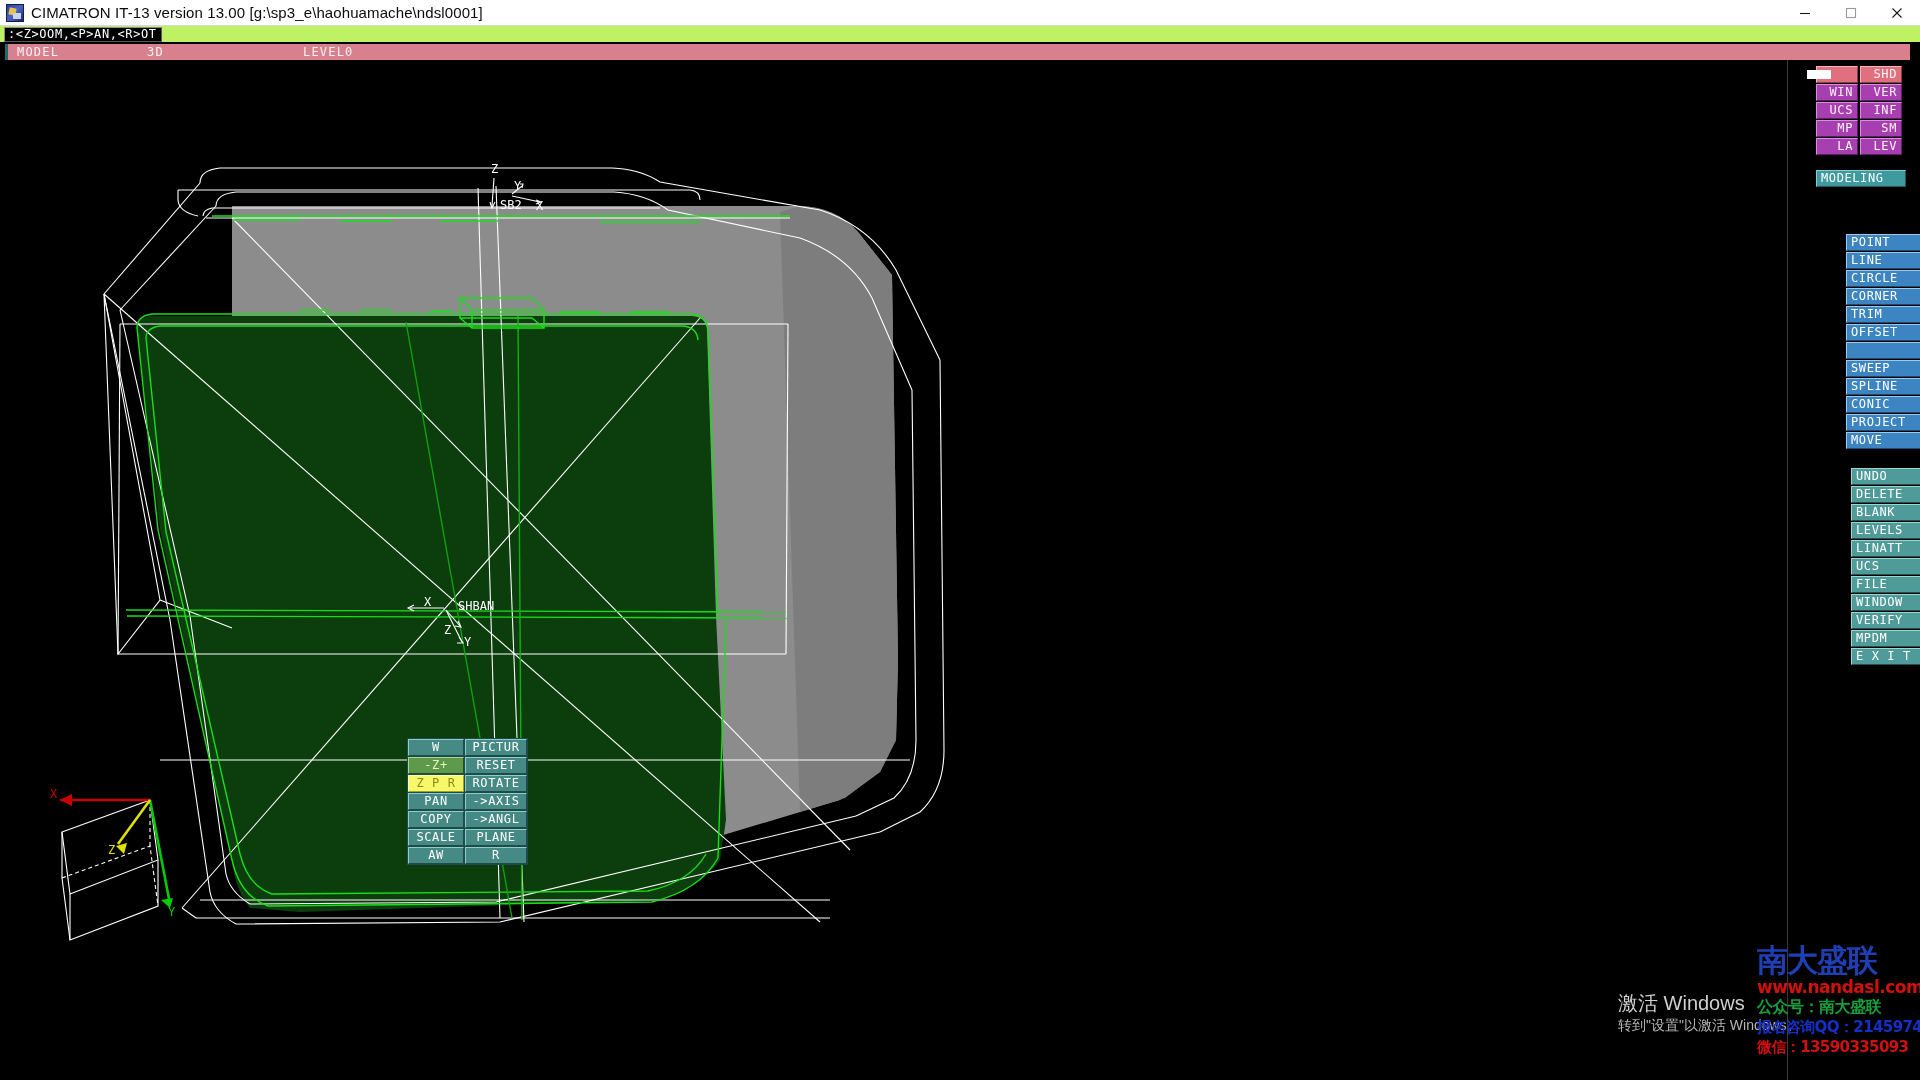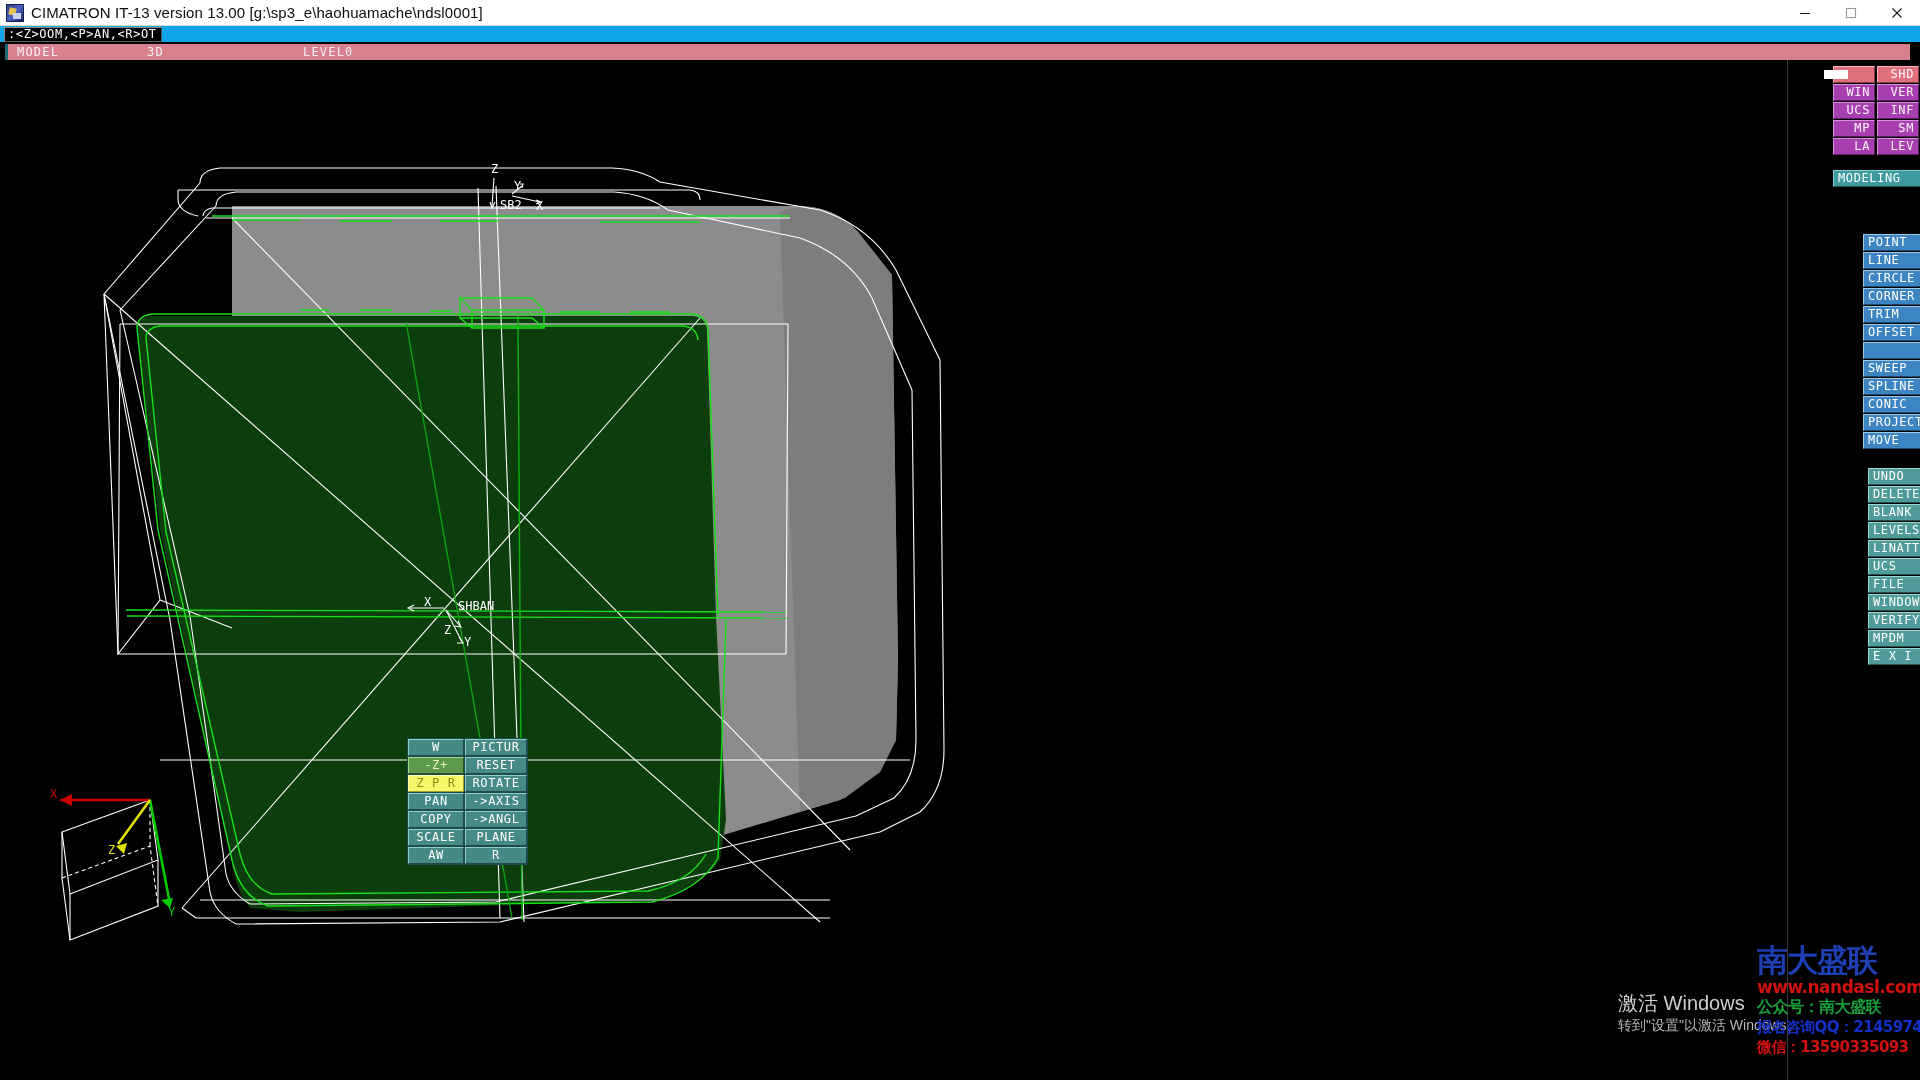--- a/index.html
+++ b/index.html
@@ -39,21 +39,21 @@
   #titlebar .tb-spacer { flex: 1 1 auto; }
   .winbtn {
     width: 46px; height: 25px; display: flex; align-items: center; justify-content: center;
     color: #1a1a1a; font-size: 13px; line-height: 1; user-select:none;
   }
   .winbtn svg { display:block; }
 
   
   #promptrow {
     position: absolute; left: 0; top: 26px; width: 1920px; height: 16px;
-    background: #0ea5e9;
+    background: #bef264;
   }
   #promptbox {
     position: absolute; left: 4px; top: 1px; height: 15px;
     padding: 0 4px 0 3px;
     background: #000;
     border: 1px solid #8e8e8e;
     border-right-color:#5a5a5a; border-bottom-color:#5a5a5a;
     color: #ffffff;
     font-family: "DejaVu Sans Mono", monospace;
     font-size: 12px; line-height: 13px;
@@ -82,21 +82,21 @@
     background: #000; overflow: hidden;
   }
   #viewport svg { display:block; }
 
   
   #sidebar {
     position: absolute; left: 1787px; top: 60px; width: 133px; height: 1020px;
     background: #000;
     border-left: 1px solid #3a3a3a;
   }
-  .pad { position:absolute; left: 45px; }
+  .pad { position:absolute; left: 28px; }
 
   .pgrid { display: grid; grid-template-columns: 42px 42px; gap: 1px 2px; }
   .pbtn {
     height: 17px; line-height: 15px;
     font-family: "DejaVu Sans Mono", monospace;
     font-size: 12px; color: #fdf4f6; text-align: right;
     padding-right: 4px;
     background: #a83fb0;
     border-top: 1px solid #d98fdd; border-left: 1px solid #d98fdd;
     border-bottom: 1px solid #5f1c66; border-right: 1px solid #5f1c66;

